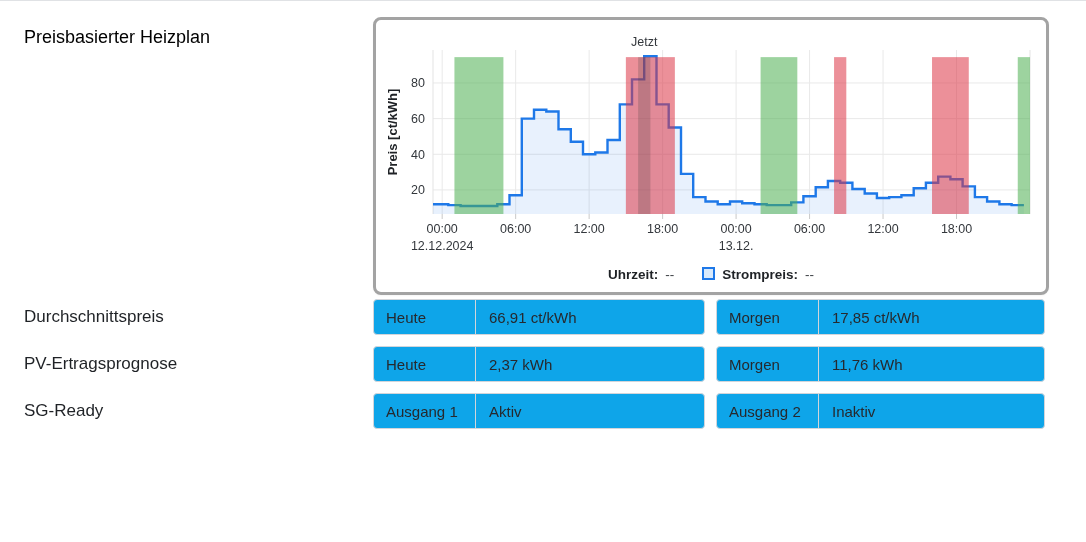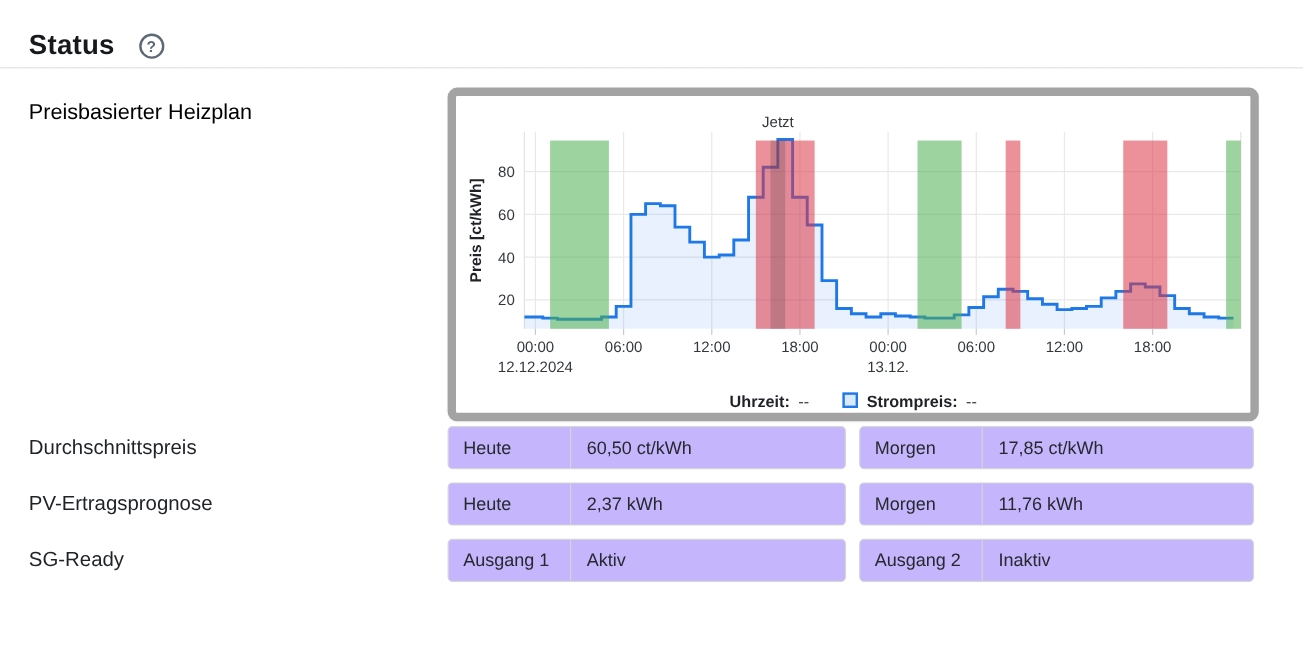--- a/index.html
+++ b/index.html
@@ -25,60 +25,56 @@
   .content-row { display:grid; grid-template-columns:349px 676px; }
   .chart-row { margin-top:16px; }
 
   .section-head { padding-top:10px; padding-right:30px; }
   .section-title { font-size:18px; font-weight:500; color:#000000; }
   .section-desc { margin-top:7px; font-size:13.5px; line-height:18px; color:#55595f; max-width:302px; }
 
   
   .card {
     width:676px; height:278px; background:#fff;
-    border:7px solid #a3a3a3; border-radius:8px;
+    border:3px solid #a3a3a3; border-radius:8px;
     box-shadow:0 1px 2px rgba(0,0,0,0.04);
     overflow:hidden;
   }
   .chart-wrap { width:676px; height:240px; }
   .legend { display:flex; justify-content:center; align-items:center; gap:28px; height:32px; margin-top:-2px; }
   .legend-item { display:flex; gap:7px; font-size:13.5px; }
   .legend-label { font-weight:700; color:#1f2226; }
   .legend-value { color:#3c4045; font-weight:400; }
   .legend-swatch { width:13px; height:13px; border:2px solid #1e78e8; background:#d9eafc; display:inline-block; }
 
   
   .stat-row { margin-top:11px; }
   .stat-row.first { margin-top:4px; }
   .stat-label { font-size:17px; color:#1f2226; align-self:center; font-weight:400; }
   .stat-boxes { display:flex; gap:11px; }
   .stat-box {
-    height:36px; background:#c4b5fd; border:1px solid #d2d5da; border-radius:4px;
+    height:36px; background:#0ea5e9; border:1px solid #d2d5da; border-radius:4px;
     display:flex; align-items:stretch; overflow:hidden;
   }
   .stat-box.w1 { width:332px; }
   .stat-box.w2 { width:329px; }
   .stat-key {
     width:102px; flex:0 0 102px; display:flex; align-items:center;
     padding-left:12px; font-size:15px; color:#26292e;
     border-right:1px solid #d2d5da;
   }
   .stat-value { display:flex; align-items:center; padding-left:13px; font-size:15px; color:#26292e; }
 
   svg text { font-family:"Liberation Sans", sans-serif; }
 </style>
 </head>
 <body>
 
 <div class="page">
 
-  <div class="header">
-    <span class="page-title">Status</span>
-    <span class="help-icon">?</span>
-  </div>
   <div class="divider"></div>
 
   <div class="content-row chart-row">
     <div class="section-head">
       <div class="section-title">Preisbasierter Heizplan</div>
     </div>
     <div class="card">
       <div class="chart-wrap" id="chart"><svg viewBox="0 0 676 240" width="676" height="240">
             <line x1="57" x2="654" y1="169.93478260869566" y2="169.93478260869566" stroke="#e9e9e9" stroke-width="1"></line>
             <line x1="57" x2="654" y1="134.2826086956522" y2="134.2826086956522" stroke="#e9e9e9" stroke-width="1"></line>
@@ -140,21 +136,21 @@
           </span>
         </div>
     </div>
   </div>
 
   <div class="content-row stat-row first">
     <div class="stat-label">Durchschnittspreis</div>
     <div class="stat-boxes">
       <div class="stat-box w1">
         <div class="stat-key">Heute</div>
-        <div class="stat-value">60,50 ct/kWh</div>
+        <div class="stat-value">66,91 ct/kWh</div>
       </div>
       <div class="stat-box w2">
         <div class="stat-key">Morgen</div>
         <div class="stat-value">17,85 ct/kWh</div>
       </div>
     </div>
   </div>
 
   <div class="content-row stat-row">
     <div class="stat-label">PV-Ertragsprognose</div>

